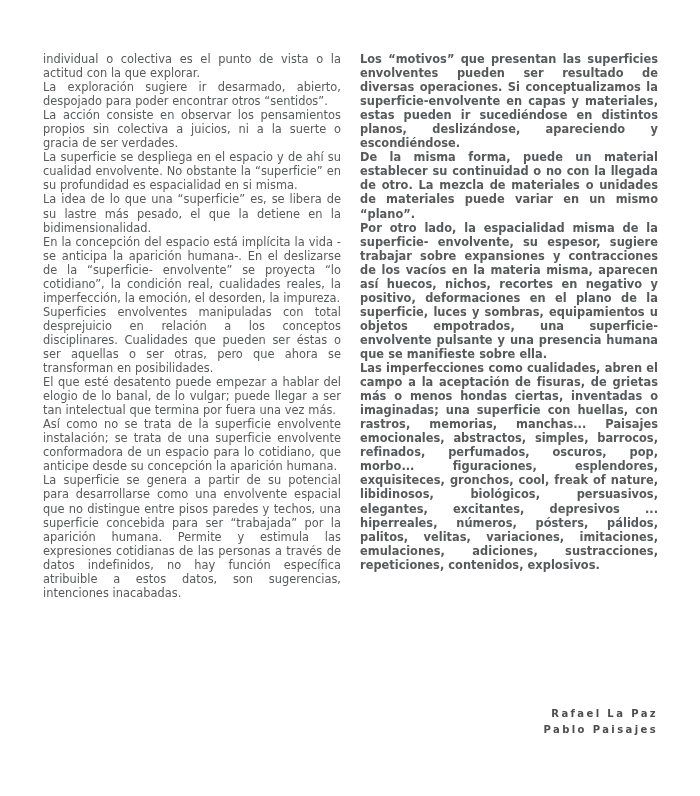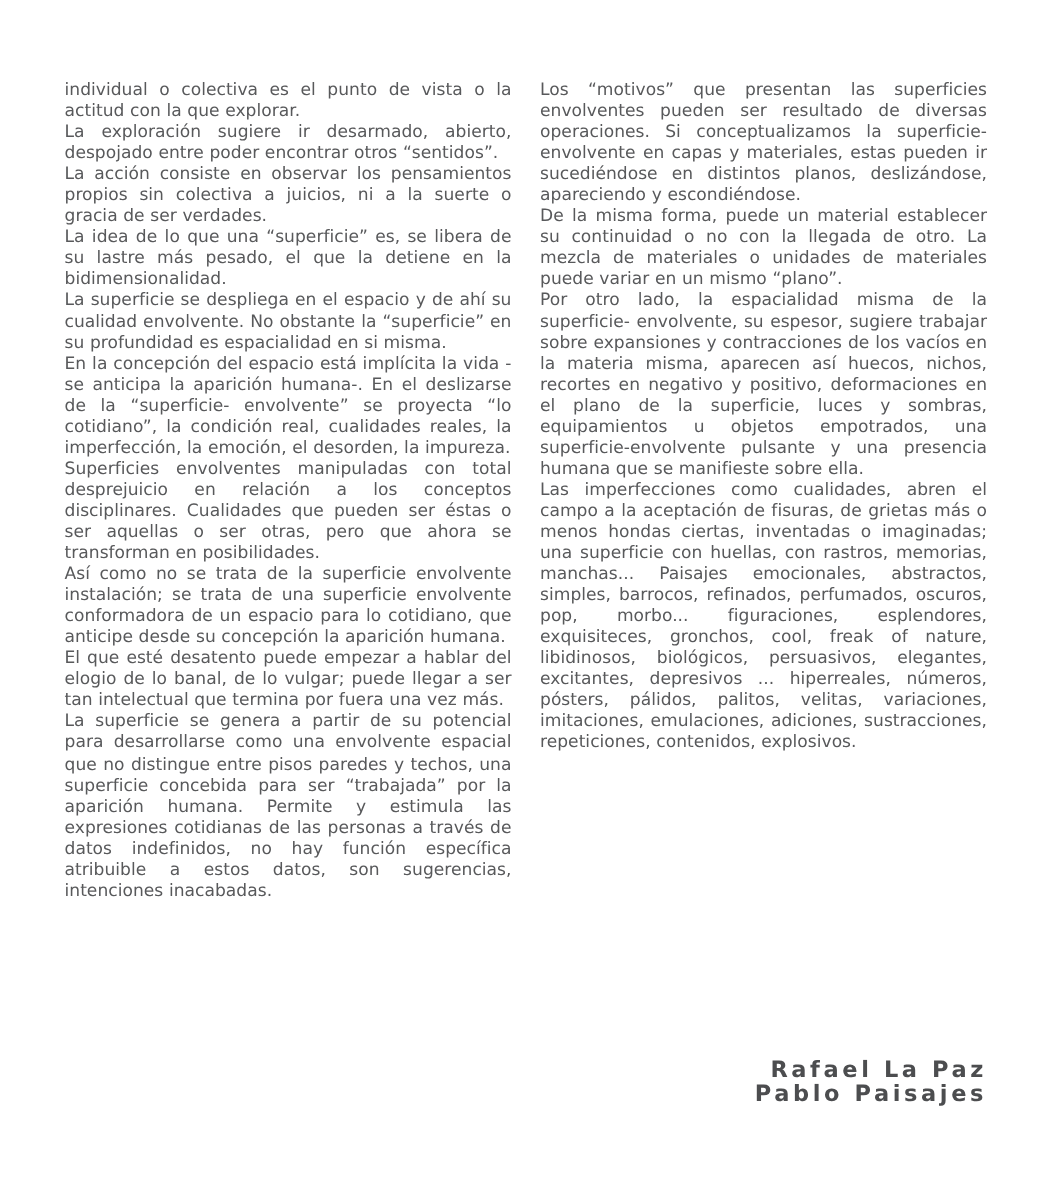--- a/index.html
+++ b/index.html
@@ -22,67 +22,67 @@
     width: 615px;
     height: 640px;
   }
   .column {
     position: absolute;
     top: 0;
     width: 298px;
     margin-top: 11px;
   }
   .column.left  { left: 0; }
-  .column.right { left: 317px; }
+  .column.right { left: 317px; font-weight: bold; }
 
   .para {
     margin: 0;
     padding: 0;
     text-align: justify;
     text-justify: inter-word;
     font-size: 11.4px;
     line-height: 14.05px;
     color: #58595b;
     letter-spacing: 0.02px;
     word-spacing: 0.1px;
     -webkit-font-smoothing: antialiased;
   }
   .para + .para { margin-top: 0; }
 
   .signature {
     position: absolute;
     right: 42px;
     top: 706px;
     text-align: right;
-    font-size: 15px;
+    font-size: 10px;
     line-height: 15.5px;
     font-weight: bold;
     letter-spacing: 2.4px;
     color: #4c4d4f;
     white-space: nowrap;
   }
   .signature .sig-line { display: block; }
 </style>
 </head>
 <body>
 
 <div class="page">
 
   <div class="columns">
 
     <div class="column left">
       <p class="para">individual o colectiva es el punto de vista o la actitud con la que explorar.</p>
-      <p class="para">La exploración sugiere ir desarmado, abierto, despojado entre poder encontrar otros “sentidos”.</p>
+      <p class="para">La exploración sugiere ir desarmado, abierto, despojado para poder encontrar otros “sentidos”.</p>
       <p class="para">La acción consiste en observar los pensamientos propios sin colectiva a juicios, ni a la suerte o gracia de ser verdades.</p>
+      <p class="para">La superficie se despliega en el espacio y de ahí su cualidad envolvente. No obstante la “superficie” en su profundidad es espacialidad en si  misma.</p>
       <p class="para">La idea de lo que una “superficie” es, se libera de su lastre más pesado, el que la detiene en la bidimensionalidad.</p>
-      <p class="para">La superficie se despliega en el espacio y de ahí su cualidad envolvente. No obstante la “superficie” en su profundidad es espacialidad en si  misma.</p>
       <p class="para">En la concepción del espacio está implícita la vida - se anticipa la aparición humana-. En el deslizarse de la “superficie- envolvente” se proyecta “lo cotidiano”, la condición real, cualidades reales, la imperfección, la emoción, el desorden, la impureza.</p>
       <p class="para">Superficies envolventes manipuladas con total desprejuicio en relación a los conceptos disciplinares. Cualidades que pueden ser éstas o ser aquellas o ser otras, pero que ahora se transforman en posibilidades.</p>
+      <p class="para">El que esté desatento puede empezar a hablar del elogio de lo banal, de lo vulgar; puede llegar a ser tan intelectual que termina por fuera una vez más.</p>
       <p class="para">Así  como no se trata de la superficie envolvente instalación; se trata de una superficie envolvente conformadora de un espacio para lo cotidiano, que anticipe desde su concepción la aparición humana.</p>
-      <p class="para">El que esté desatento puede empezar a hablar del elogio de lo banal, de lo vulgar; puede llegar a ser tan intelectual que termina por fuera una vez más.</p>
       <p class="para">La superficie se genera a partir de su potencial para desarrollarse como una envolvente espacial que no distingue entre pisos paredes y techos, una superficie concebida para ser “trabajada” por la aparición humana. Permite y estimula las expresiones cotidianas de las personas a través de datos indefinidos, no hay función específica atribuible a estos datos, son sugerencias, intenciones inacabadas.</p>
     </div>
 
     <div class="column right">
       <p class="para">Los “motivos” que presentan las superficies envolventes pueden ser resultado de diversas operaciones. Si conceptualizamos la superficie-envolvente en capas y materiales, estas pueden ir sucediéndose en distintos planos, deslizándose, apareciendo y escondiéndose.</p>
       <p class="para">De la misma forma, puede un material establecer su continuidad o no con la llegada de otro. La mezcla  de materiales o unidades de materiales puede variar en un mismo “plano”.</p>
       <p class="para">Por otro lado, la espacialidad misma de la superficie- envolvente, su espesor, sugiere trabajar sobre expansiones y contracciones de los vacíos en la materia misma, aparecen así huecos, nichos, recortes en negativo y positivo, deformaciones en el plano de la superficie, luces y sombras, equipamientos u objetos empotrados, una superficie-envolvente pulsante y una presencia humana que se manifieste sobre ella.</p>
       <p class="para">Las imperfecciones como cualidades, abren el campo a la aceptación de fisuras, de grietas más o menos hondas ciertas, inventadas o imaginadas; una superficie con huellas, con rastros, memorias, manchas... Paisajes emocionales, abstractos, simples, barrocos, refinados, perfumados, oscuros, pop, morbo... figuraciones, esplendores, exquisiteces, gronchos, cool, freak of nature, libidinosos, biológicos, persuasivos, elegantes, excitantes, depresivos ...  hiperreales, números, pósters, pálidos, palitos, velitas, variaciones, imitaciones, emulaciones, adiciones, sustracciones, repeticiones, contenidos, explosivos.</p>
     </div>
 

